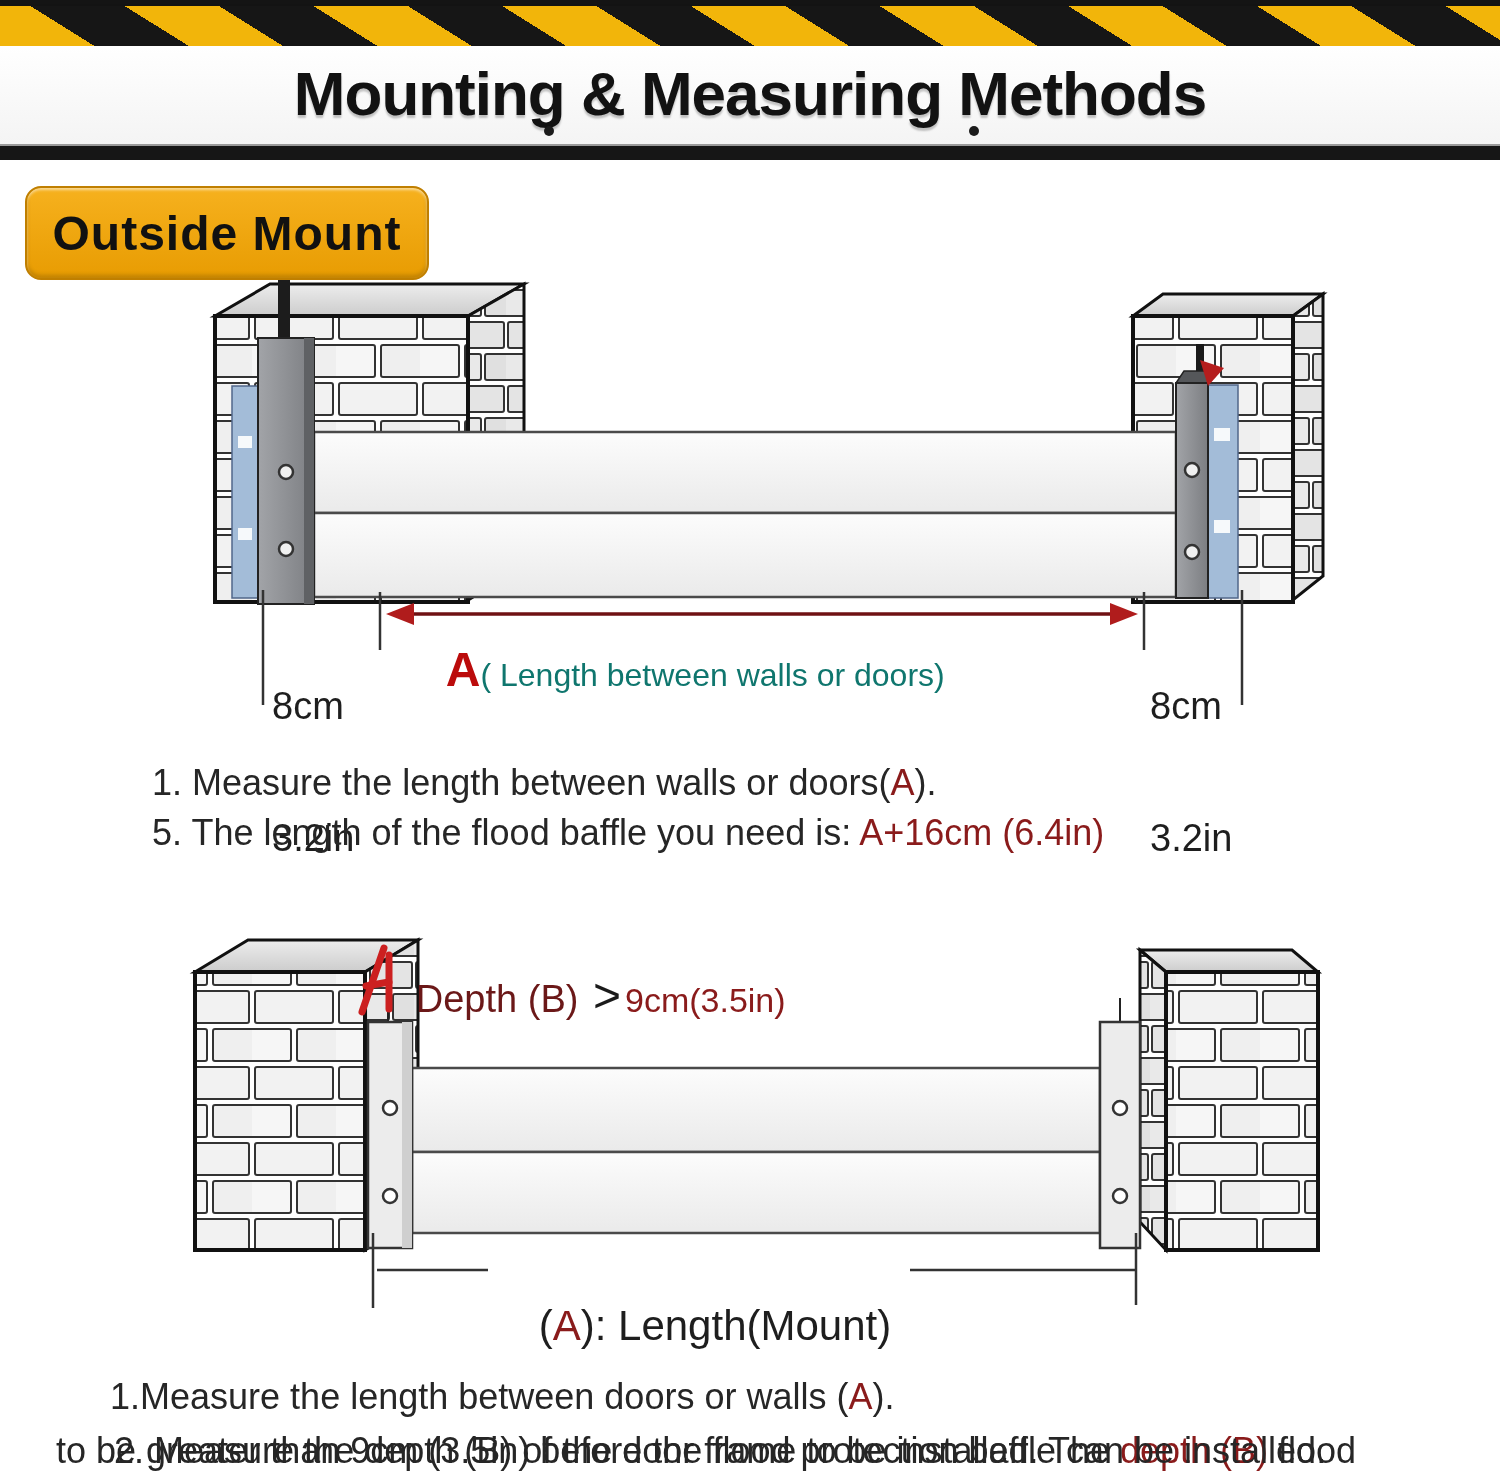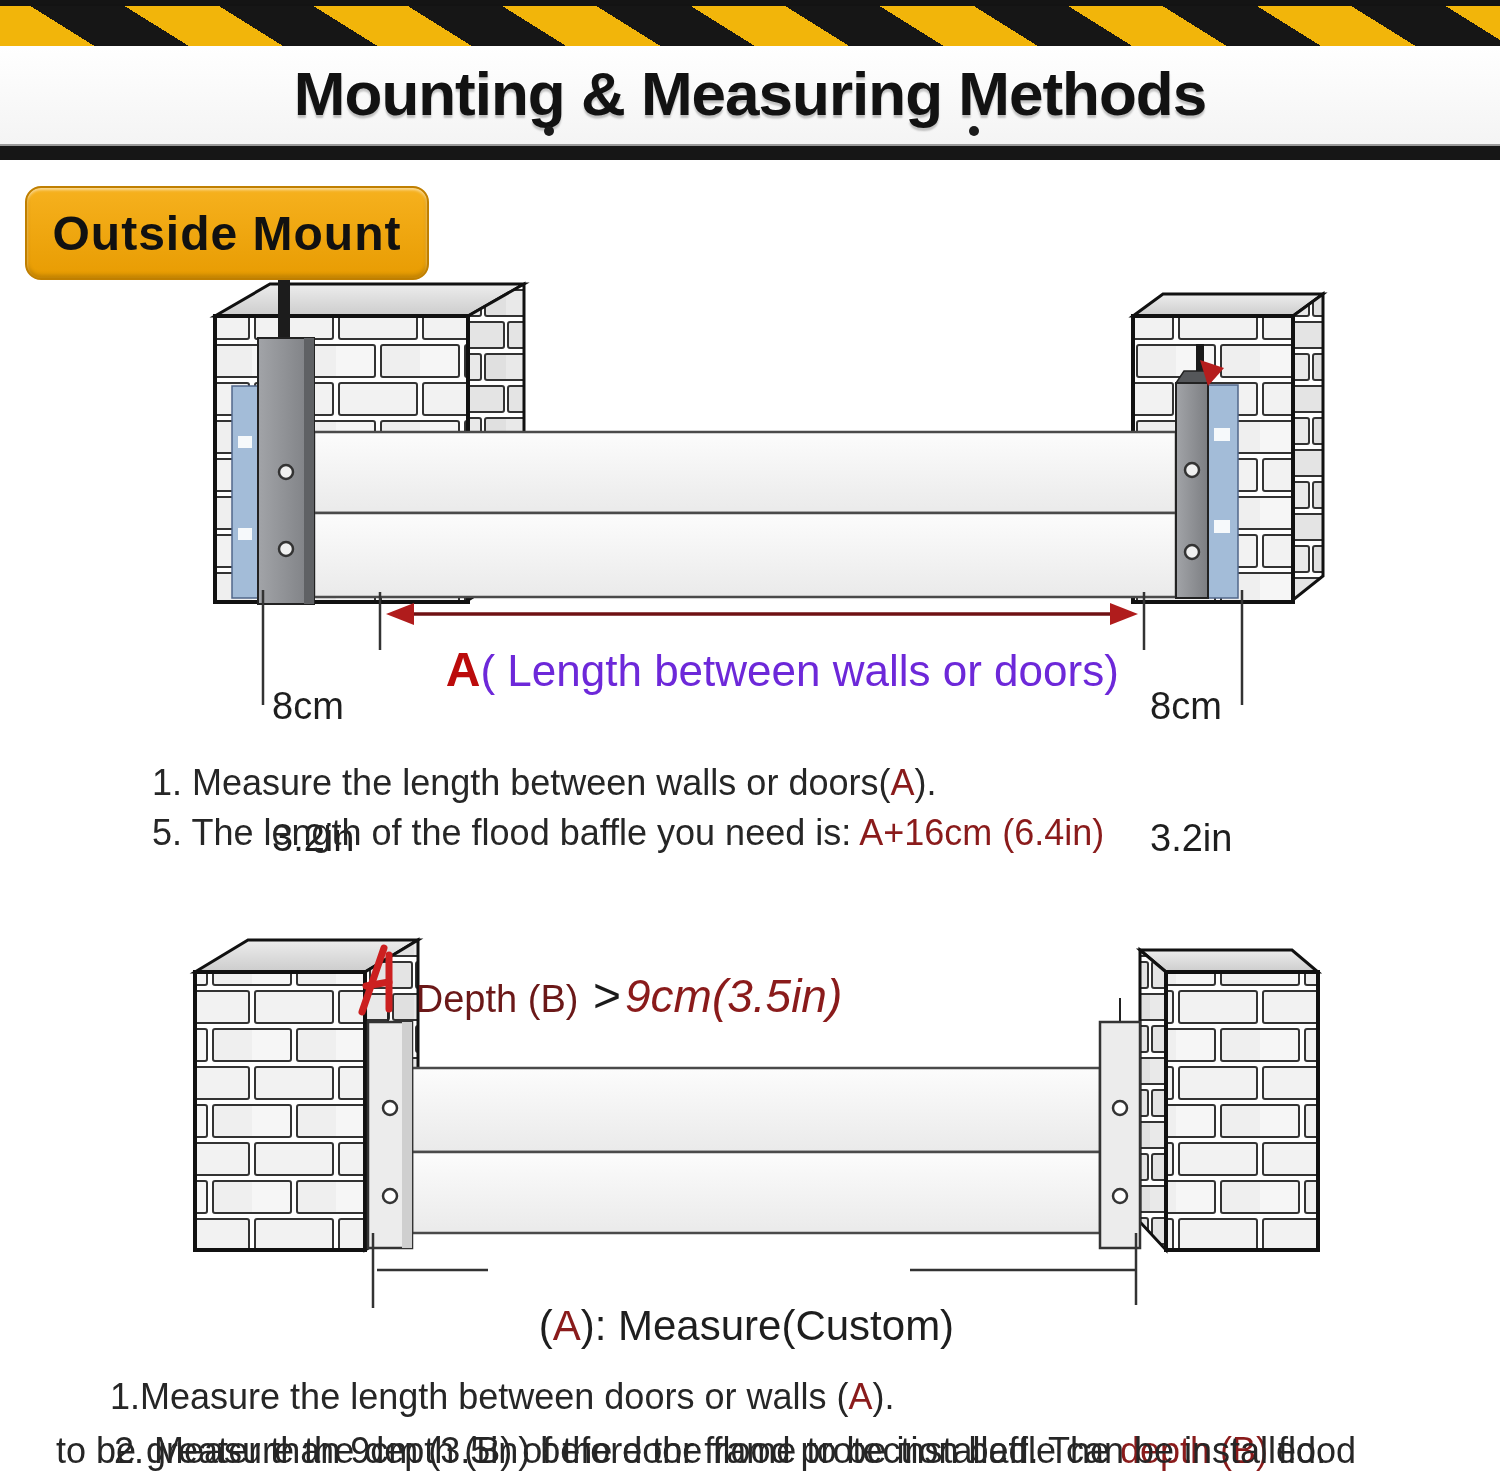--- a/index.html
+++ b/index.html
@@ -35,30 +35,30 @@
   #badge-inside{left:25px;top:840px;width:398px;height:88px;}
   
   #diagram-svg{position:absolute;left:0;top:0;width:1500px;height:1475px;}
   
   .lbl{position:absolute;white-space:pre;}
   .meas{font-size:38px;line-height:44px;color:#1e1e1e;}
   #meas-left{left:272px;top:596px;}
   #meas-right{left:1150px;top:596px;}
   #span-label{left:428px;top:624px;}
   #span-label .big-a{font-size:48px;font-weight:700;color:#bb0b0b;}
-  #span-label .rest{font-size:44px;color:#6d28d9;}
+  #span-label .rest{font-size:32px;color:#0f766e;}
   .steps{font-size:36px;color:#262626;}
   #out-step1{left:112px;top:720px;}
   #out-step2{left:112px;top:770px;}
   .red-a{color:#8a1b1b;}
   .red-hl{color:#8a1b1b;}
   #depth-label{left:398px;top:950px;}
   #depth-label .d-name{font-size:38px;color:#6b1818;}
   #depth-label .d-gt{font-size:48px;font-weight:300;color:#1a1a1a;margin:0 4px;}
-  #depth-label .d-val{font-size:46px;color:#8a1b1b;font-style:italic;}
+  #depth-label .d-val{font-size:34px;color:#8a1b1b;}
   #length-label{left:492px;top:1254px;font-size:42px;color:#1e1e1e;}
   #in-step1{left:70px;top:1334px;}
   #in-step2{left:74px;top:1388px;}
   #in-step3{left:56px;top:1430px;}
 </style>
 </head>
 <body>
 
 <div id="stage">
 
@@ -222,21 +222,21 @@
     <span>1. Measure the length between walls or doors(</span><span class="red-a">A</span><span>).</span>
   </div>
   <div class="lbl steps" id="out-step2">
     <span>5. The length of the flood baffle you need is: </span><span class="red-hl">A+16cm (6.4in)</span>
   </div>
 
   <div class="lbl" id="depth-label">
     <span class="d-name">Depth (B) </span><span class="d-gt">&gt;</span><span class="d-val">9cm(3.5in)</span>
   </div>
   <div class="lbl" id="length-label">
-    <span>(</span><span class="red-a">A</span><span>): Measure(Custom)</span>
+    <span>(</span><span class="red-a">A</span><span>): Length(Mount)</span>
   </div>
   <div class="lbl steps" id="in-step1">
     <span>1.Measure the length between doors or walls (</span><span class="red-a">A</span><span>).</span>
   </div>
   <div class="lbl steps" id="in-step2">
     <span>2. Measure the depth (B) of the door frame to be installed. The </span><span class="red-hl">depth (B)</span><span> flood</span>
   </div>
   <div class="lbl steps" id="in-step3">to be greater than 9cm (3.5in) before the flood protection baffle can be installed.</div>
 
 </div>

